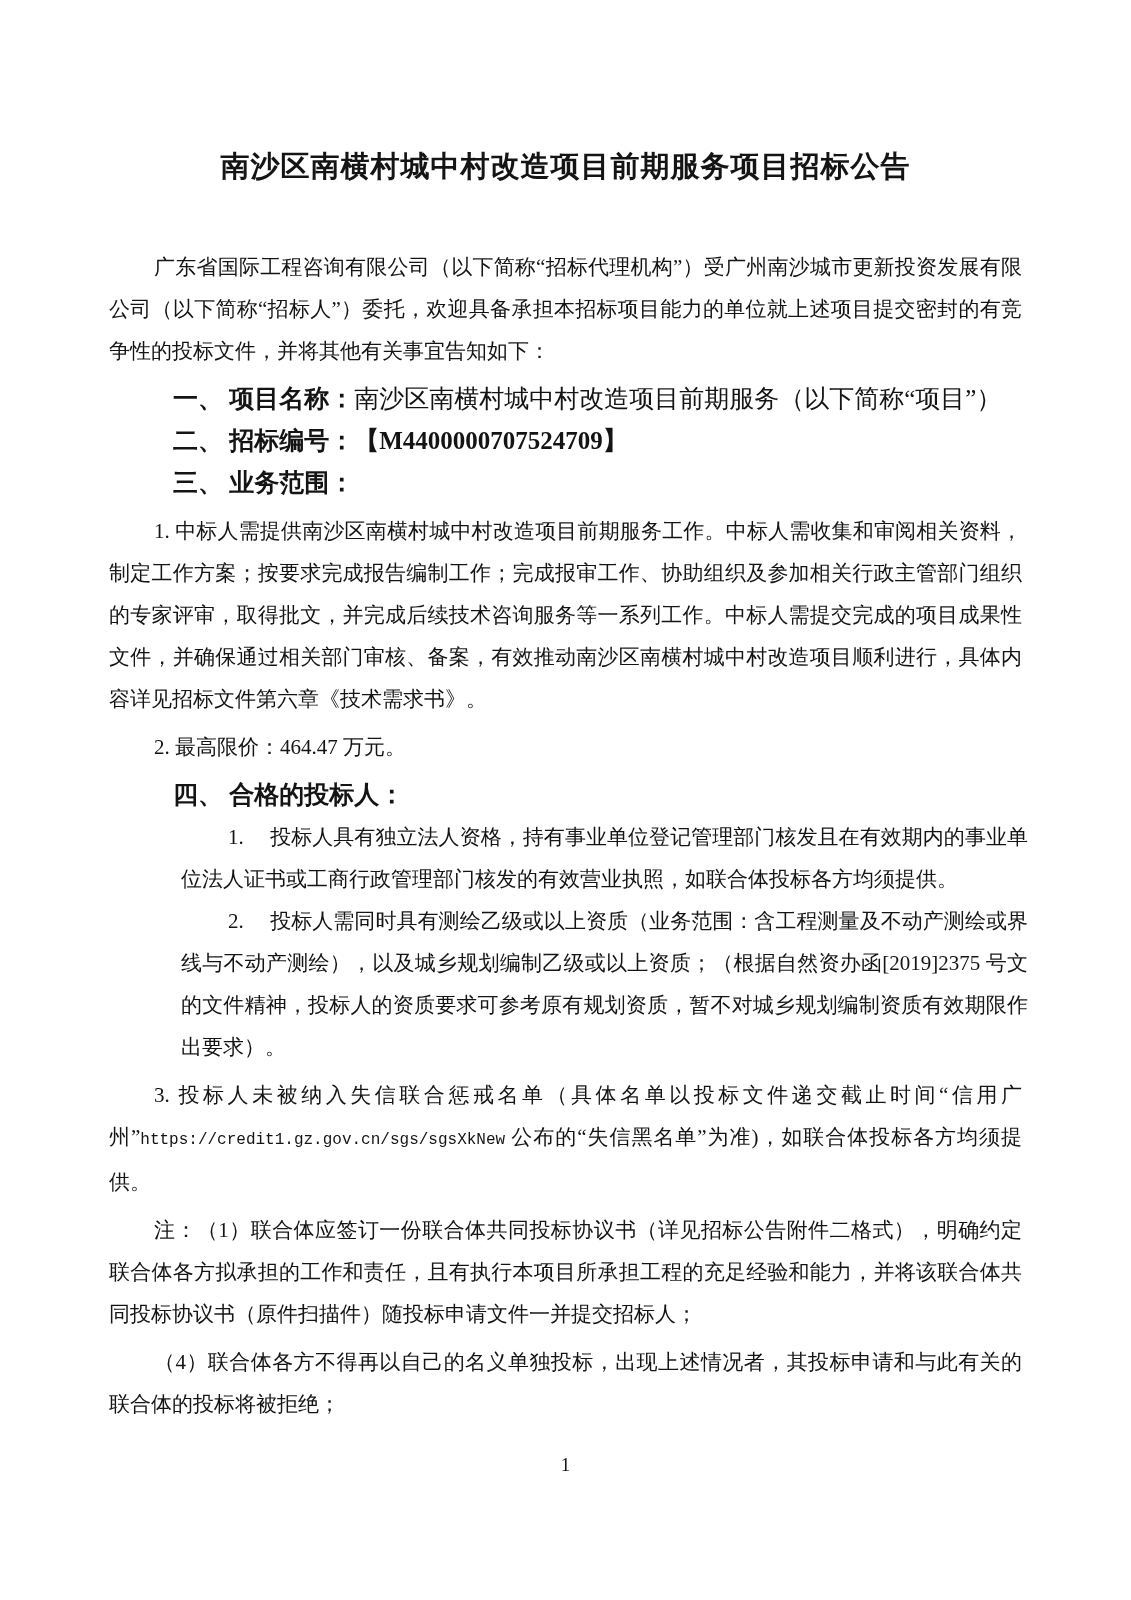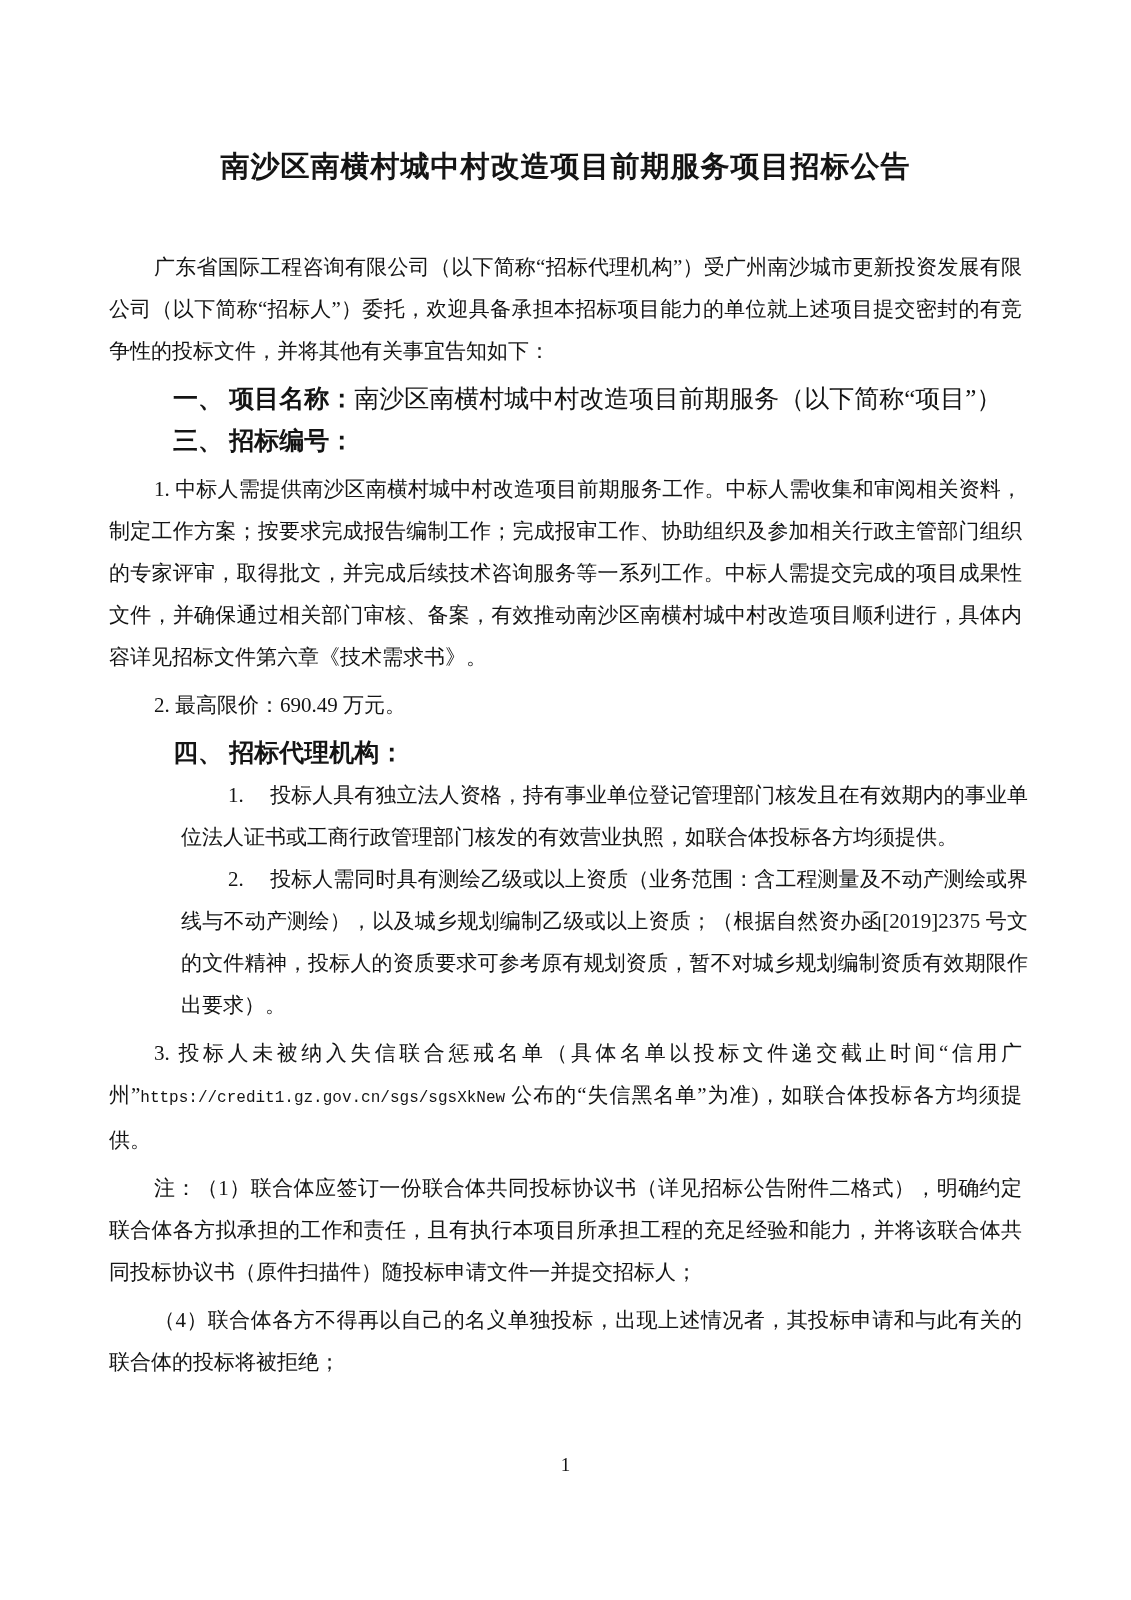--- a/index.html
+++ b/index.html
@@ -72,28 +72,29 @@
 
 <div class="page">
   <div class="content">
 
     <h1 class="doc-title">南沙区南横村城中村改造项目前期服务项目招标公告</h1>
 
     <p class="para">广东省国际工程咨询有限公司（以下简称“招标代理机构”）受广州南沙城市更新投资发展有限公司（以下简称“招标人”）委托，欢迎具备承担本招标项目能力的单位就上述项目提交密封的有竞争性的投标文件，并将其他有关事宜告知如下：</p>
 
     <p class="heading"><span class="lbl">一、 项目名称：</span><span>南沙区南横村城中村改造项目前期服务（以下简称“项目”）</span></p>
 
+    <p class="heading bold-line"><span class="lbl">二、 招标编号：</span><span>【M4400000707524709】</span></p>
 
-    <p class="heading"><span class="lbl">三、 招标编号：</span></p>
+    <p class="heading"><span class="lbl">三、 业务范围：</span></p>
 
     <p class="para">1. 中标人需提供南沙区南横村城中村改造项目前期服务工作。中标人需收集和审阅相关资料，制定工作方案；按要求完成报告编制工作；完成报审工作、协助组织及参加相关行政主管部门组织的专家评审，取得批文，并完成后续技术咨询服务等一系列工作。中标人需提交完成的项目成果性文件，并确保通过相关部门审核、备案，有效推动南沙区南横村城中村改造项目顺利进行，具体内容详见招标文件第六章《技术需求书》。</p>
 
-    <p class="para">2. 最高限价：690.49 万元。</p>
+    <p class="para">2. 最高限价：464.47 万元。</p>
 
-    <p class="heading"><span class="lbl">四、 招标代理机构：</span></p>
+    <p class="heading"><span class="lbl">四、 合格的投标人：</span></p>
 
     <p class="sub">1.　 投标人具有独立法人资格，持有事业单位登记管理部门核发且在有效期内的事业单位法人证书或工商行政管理部门核发的有效营业执照，如联合体投标各方均须提供。</p>
 
     <p class="sub">2.　 投标人需同时具有测绘乙级或以上资质（业务范围：含工程测量及不动产测绘或界线与不动产测绘），以及城乡规划编制乙级或以上资质；（根据自然资办函[2019]2375 号文的文件精神，投标人的资质要求可参考原有规划资质，暂不对城乡规划编制资质有效期限作出要求）。</p>
 
     <p class="para"><span>3. 投标人未被纳入失信联合惩戒名单（具体名单以投标文件递交截止时间“信用广州”</span><span class="mono">https://credit1.gz.gov.cn/sgs/sgsXkNew</span><span> 公布的“失信黑名单”为准)，如联合体投标各方均须提供。</span></p>
 
 
     <p class="para">注：（1）联合体应签订一份联合体共同投标协议书（详见招标公告附件二格式），明确约定联合体各方拟承担的工作和责任，且有执行本项目所承担工程的充足经验和能力，并将该联合体共同投标协议书（原件扫描件）随投标申请文件一并提交招标人；</p>
 

